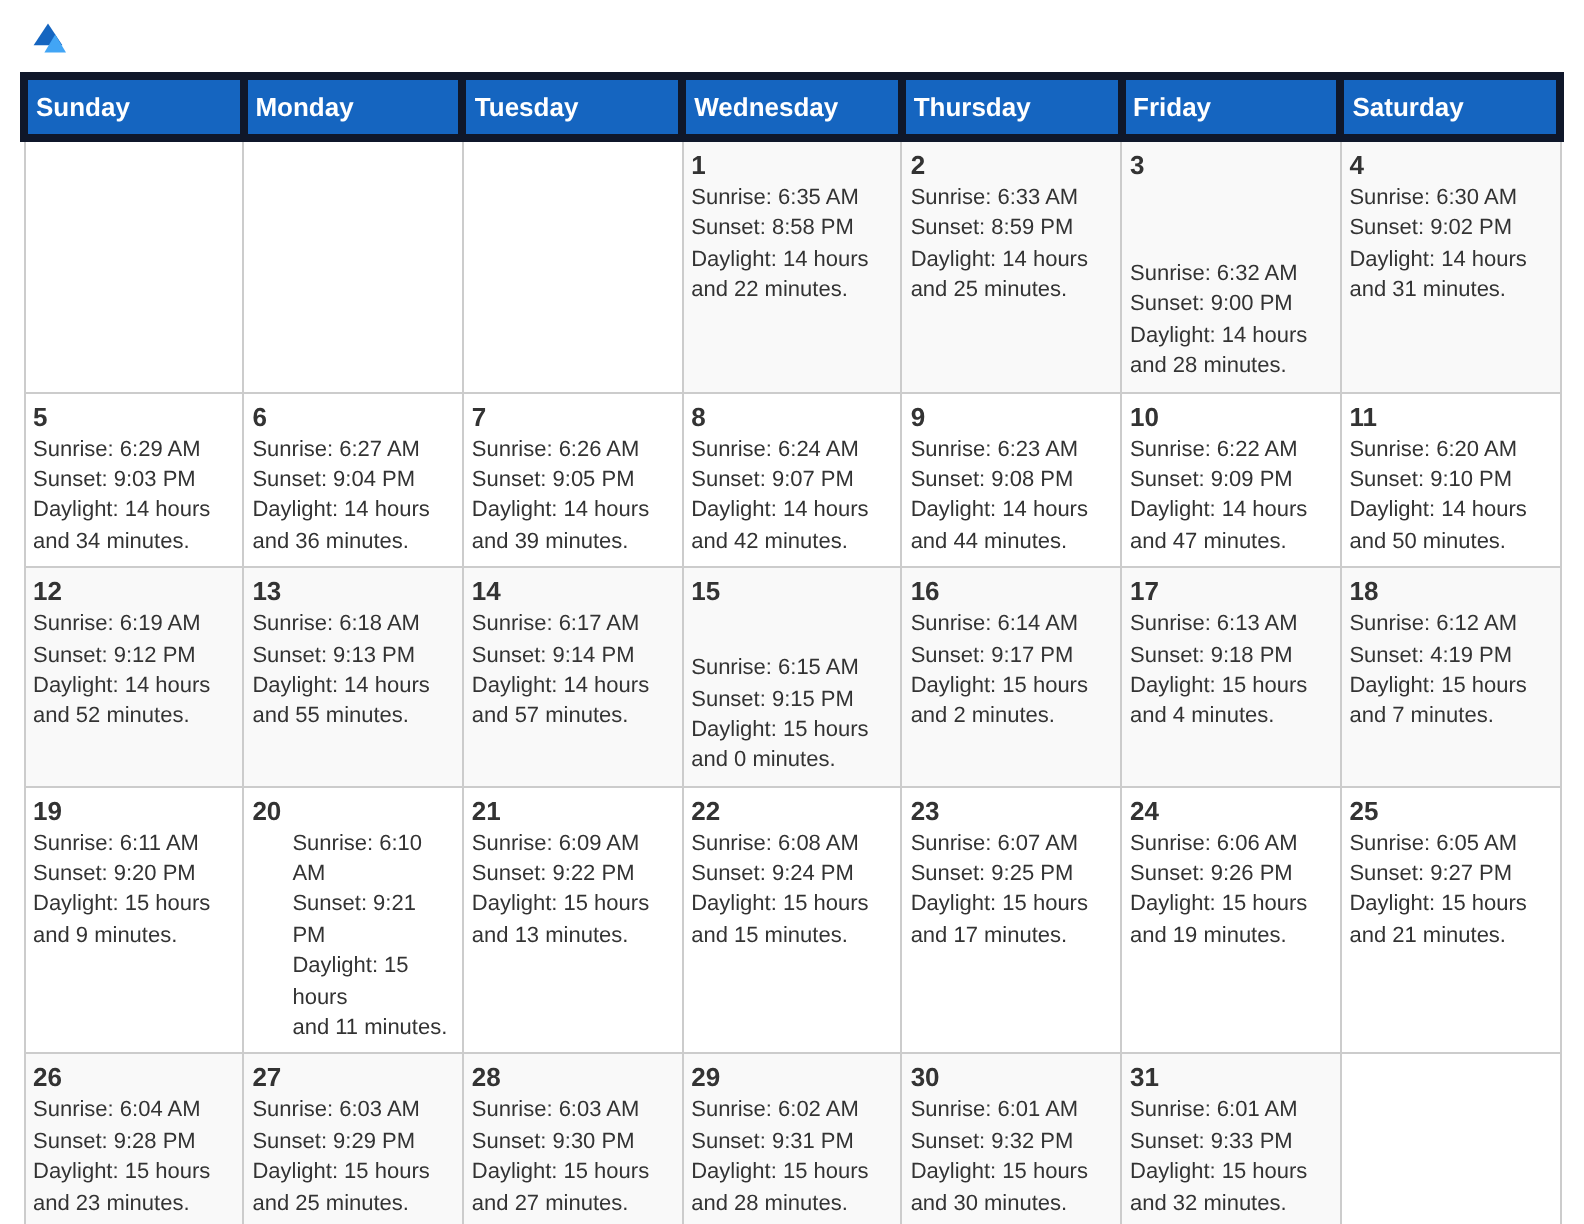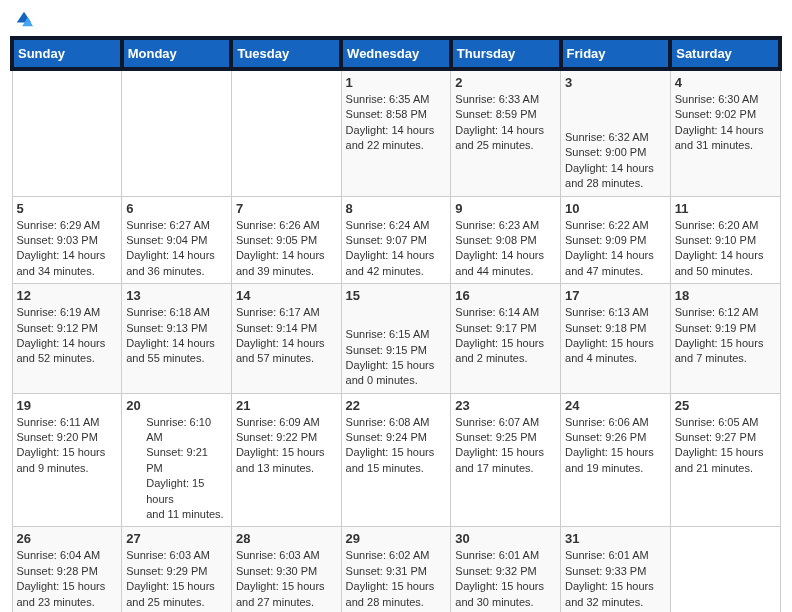--- a/index.html
+++ b/index.html
@@ -248,21 +248,21 @@
         <td>
           <span class="day-number">17</span>
           <div class="day-info" style="white-space: pre-line;">Sunrise: 6:13 AM
 Sunset: 9:18 PM
 Daylight: 15 hours
 and 4 minutes.</div>
         </td>
         <td>
           <span class="day-number">18</span>
           <div class="day-info" style="white-space: pre-line;">Sunrise: 6:12 AM
-Sunset: 9:19 PM
+Sunset: 4:19 PM
 Daylight: 15 hours
 and 7 minutes.</div>
         </td>
       </tr>
       <tr>
         <td>
           <span class="day-number">19</span>
           <div class="day-info" style="white-space: pre-line;">Sunrise: 6:11 AM
 Sunset: 9:20 PM
 Daylight: 15 hours

